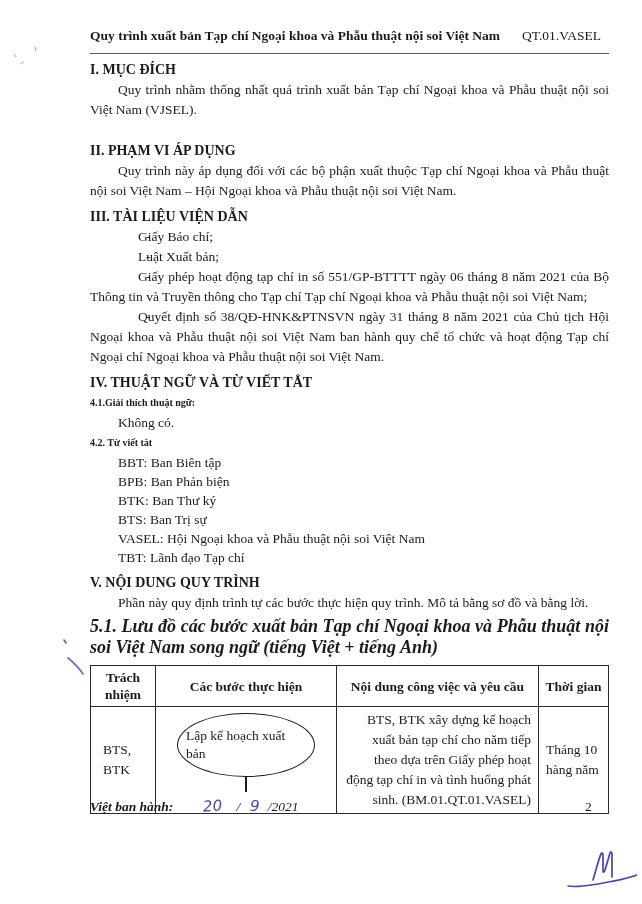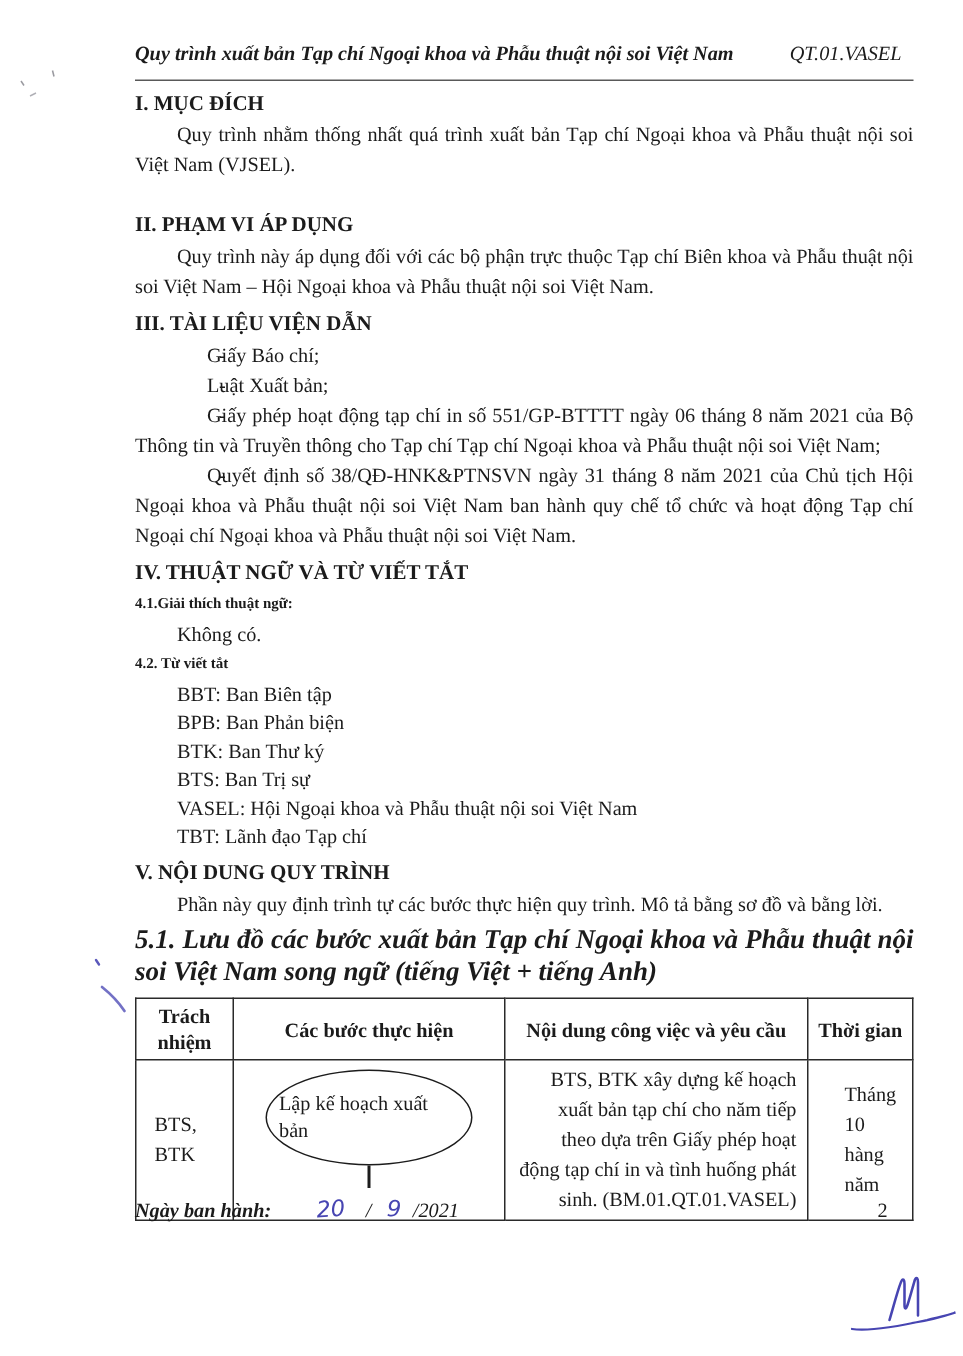--- a/index.html
+++ b/index.html
@@ -7,21 +7,21 @@
     position:relative;
     width:642px;height:904px;
     margin:0 auto;
     background:#ffffff;
     font-family:"Liberation Serif", serif;
     color:#1b1b1b;
     overflow:hidden;
   }
   .content{padding:26px 33px 0 90px;font-size:13.5px;line-height:20px;}
   
-  .doc-header{display:flex;justify-content:space-between;align-items:center;font-style:italic;font-size:13.5px;}
+  .doc-header{display:flex;justify-content:space-between;align-items:center;font-size:13.5px;}
   .doc-title{font-weight:bold;}
   .doc-code{font-weight:normal;padding-right:8px;}
   .rule{border:0;border-top:1px solid #595959;margin:7px 0 0 0;}
   
   .h-main{font-size:14px;font-weight:bold;line-height:21px;margin:5px 0 0 0;}
   .h-main.m2{margin-top:20px;}
   .h-sub{font-size:10px;font-weight:bold;line-height:20px;margin:0;}
   
   .para{margin:0;text-indent:28px;text-align:justify;}
   .li{margin:0;text-indent:28px;text-align:justify;}
@@ -29,21 +29,21 @@
   .abbr-block p{margin:0;padding-left:28px;line-height:19px;}
   .note{margin:0;text-indent:28px;}
   .h-51{font-size:18px;font-weight:bold;line-height:21px;margin:3px 0 0 0;text-align:justify;font-style:italic;}
   
   table.process{border-collapse:collapse;margin-top:7px;width:518px;table-layout:fixed;}
   table.process th, table.process td{border:1px solid #2a2a2a;font-size:13.5px;}
   table.process th{font-weight:bold;text-align:center;vertical-align:middle;padding:3px 4px;line-height:17px;}
   td.c-resp{vertical-align:middle;padding:2px 4px 2px 12px;line-height:20px;}
   td.c-step{vertical-align:top;padding:6px 0 0 0;}
   td.c-content{vertical-align:top;padding:3px 7px 3px 9px;line-height:20px;text-align:right;}
-  td.c-time{vertical-align:middle;padding:2px 2px 2px 24px;line-height:20px;}
+  td.c-time{vertical-align:middle;padding:2px 2px 2px 7px;line-height:20px;}
   .flow-ellipse{
     width:138px;height:64px;border:1.4px solid #1c1c1c;border-radius:50%;
     margin:0 auto;display:flex;align-items:center;justify-content:center;
     text-align:left;line-height:18px;padding:0 8px;box-sizing:border-box;
   }
   .flow-connector{width:1.4px;height:15px;background:#1c1c1c;margin:0 auto;}
   
   .footer{position:absolute;left:90px;top:797px;font-size:13.5px;font-style:italic;display:flex;align-items:baseline;}
   .footer-label{font-weight:600;}
   .hand{font-family:"DejaVu Sans",sans-serif;color:#4745b2;font-size:15px;font-weight:500;display:inline-block;}
@@ -73,21 +73,21 @@
     <div class="doc-header">
       <span class="doc-title">Quy trình xuất bản Tạp chí Ngoại khoa và Phẫu thuật nội soi Việt Nam</span>
       <span class="doc-code">QT.01.VASEL</span>
     </div>
     <hr class="rule">
 
     <h3 class="h-main">I. MỤC ĐÍCH</h3>
     <p class="para">Quy trình nhằm thống nhất quá trình xuất bản Tạp chí Ngoại khoa và Phẫu thuật nội soi Việt Nam (VJSEL).</p>
 
     <h3 class="h-main m2">II. PHẠM VI ÁP DỤNG</h3>
-    <p class="para">Quy trình này áp dụng đối với các bộ phận trực thuộc Tạp chí Biên khoa và Phẫu thuật nội soi Việt Nam – Hội Ngoại khoa và Phẫu thuật nội soi Việt Nam.</p>
+    <p class="para">Quy trình này áp dụng đối với các bộ phận xuất thuộc Tạp chí Ngoại khoa và Phẫu thuật nội soi Việt Nam – Hội Ngoại khoa và Phẫu thuật nội soi Việt Nam.</p>
 
     <h3 class="h-main">III. TÀI LIỆU VIỆN DẪN</h3>
     <p class="li"><span class="dash">-</span><span>Giấy Báo chí;</span></p>
     <p class="li"><span class="dash">-</span><span>Luật Xuất bản;</span></p>
     <p class="li"><span class="dash">-</span><span>Giấy phép hoạt động tạp chí in số 551/GP-BTTTT ngày 06 tháng 8 năm 2021 của Bộ Thông tin và Truyền thông cho Tạp chí Tạp chí Ngoại khoa và Phẫu thuật nội soi Việt Nam;</span></p>
     <p class="li"><span class="dash">-</span><span>Quyết định số 38/QĐ-HNK&amp;PTNSVN ngày 31 tháng 8 năm 2021 của Chủ tịch Hội Ngoại khoa và Phẫu thuật nội soi Việt Nam ban hành quy chế tổ chức và hoạt động Tạp chí Ngoại chí Ngoại khoa và Phẫu thuật nội soi Việt Nam.</span></p>
 
     <h3 class="h-main">IV. THUẬT NGỮ VÀ TỪ VIẾT TẮT</h3>
     <p class="h-sub">4.1.Giải thích thuật ngữ:</p>
     <p class="note">Không có.</p>
@@ -135,21 +135,21 @@
       </tbody>
     </table>
   </div>
 
   <svg class="margin-mark" width="38" height="50" viewBox="0 0 38 50">
     <path d="M12,10 l2,3" stroke="#5a58bb" stroke-width="1.6" fill="none" stroke-linecap="round"></path>
     <path d="M16,28 C21,32 27,38 31,44" stroke="#5a58bb" stroke-width="1.8" fill="none" stroke-linecap="round" opacity="0.85"></path>
   </svg>
 
   <div class="footer">
-    <span class="footer-label">Ngày ban hành:</span>
+    <span class="footer-label">Việt ban hành:</span>
     <span class="hand hand-day">20</span>
     <span class="hand-sep">/</span>
     <span class="hand hand-month">9</span>
     <span class="hand-year">/2021</span>
   </div>
   <div class="page-number">2</div>
 
   <svg class="signature" width="74" height="46" viewBox="0 0 74 46">
     <path d="M27,34 C30,24 33,12 35,8 C36,6 37,7 37,10 L37,24 C37,27 38,27 39,24 C41,18 43,10 44,7 C45,5 46,6 46,9 L46,31" stroke="#4745b2" stroke-width="1.7" fill="none" stroke-linecap="round"></path>
     <path d="M2,40 C14,42 34,38 52,34 C60,32 66,31 71,29 C62,32 50,35 42,36" stroke="#4745b2" stroke-width="1.5" fill="none" stroke-linecap="round"></path>

